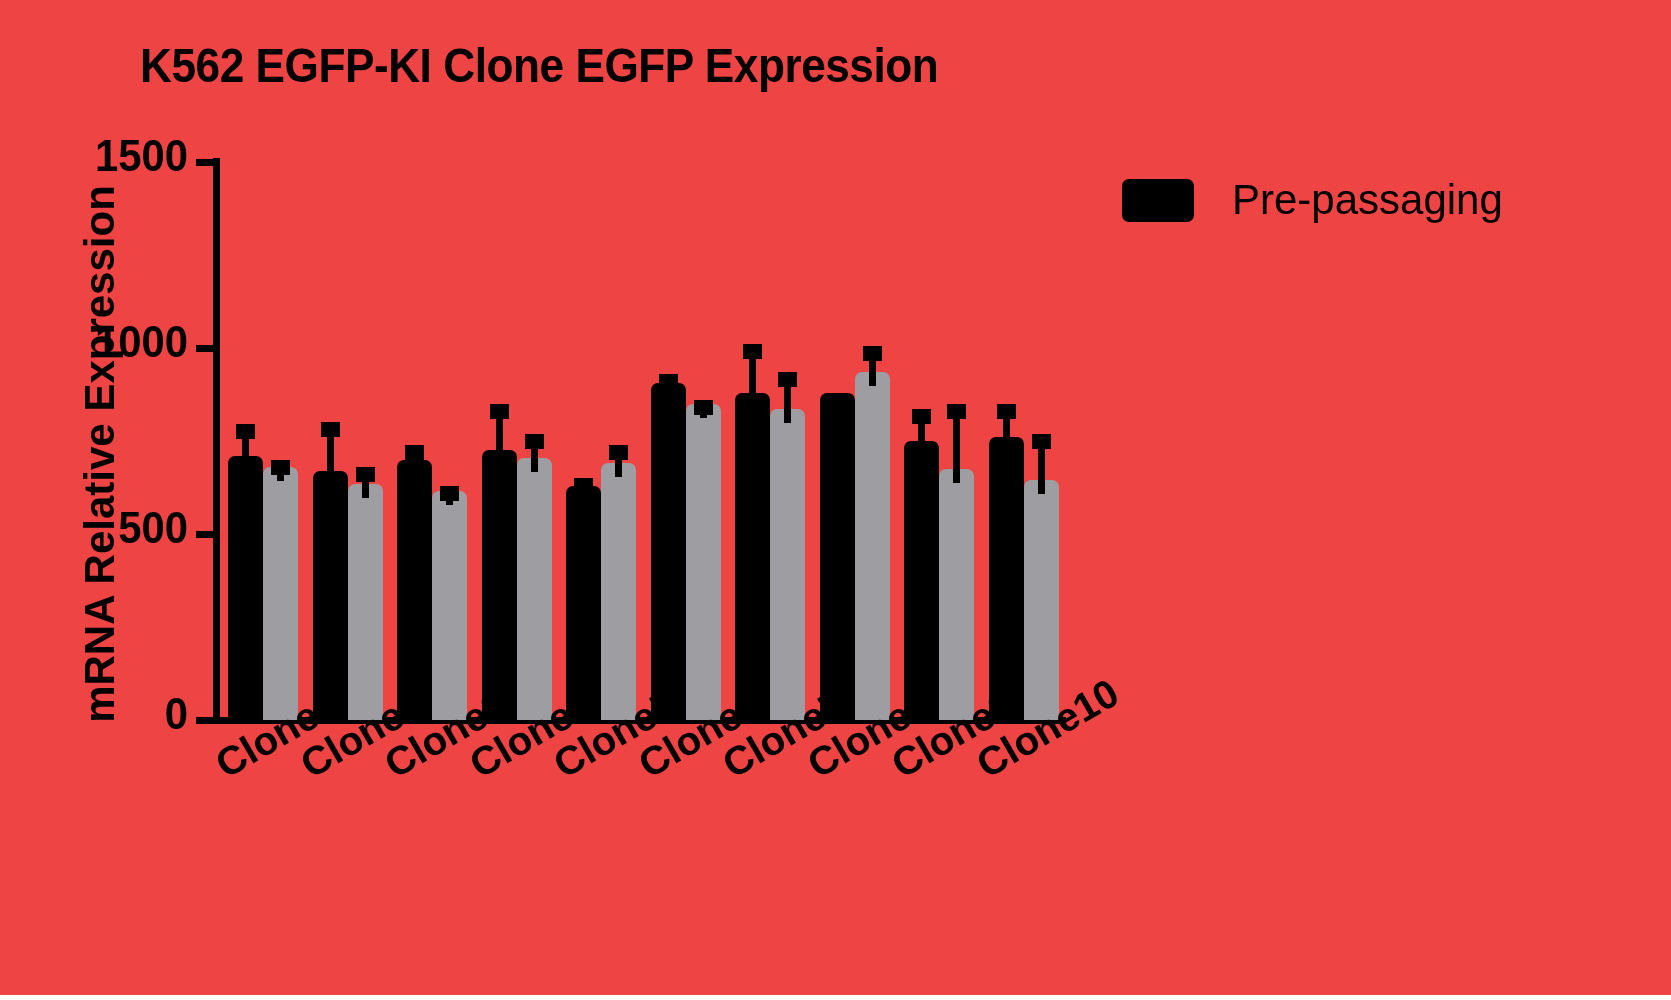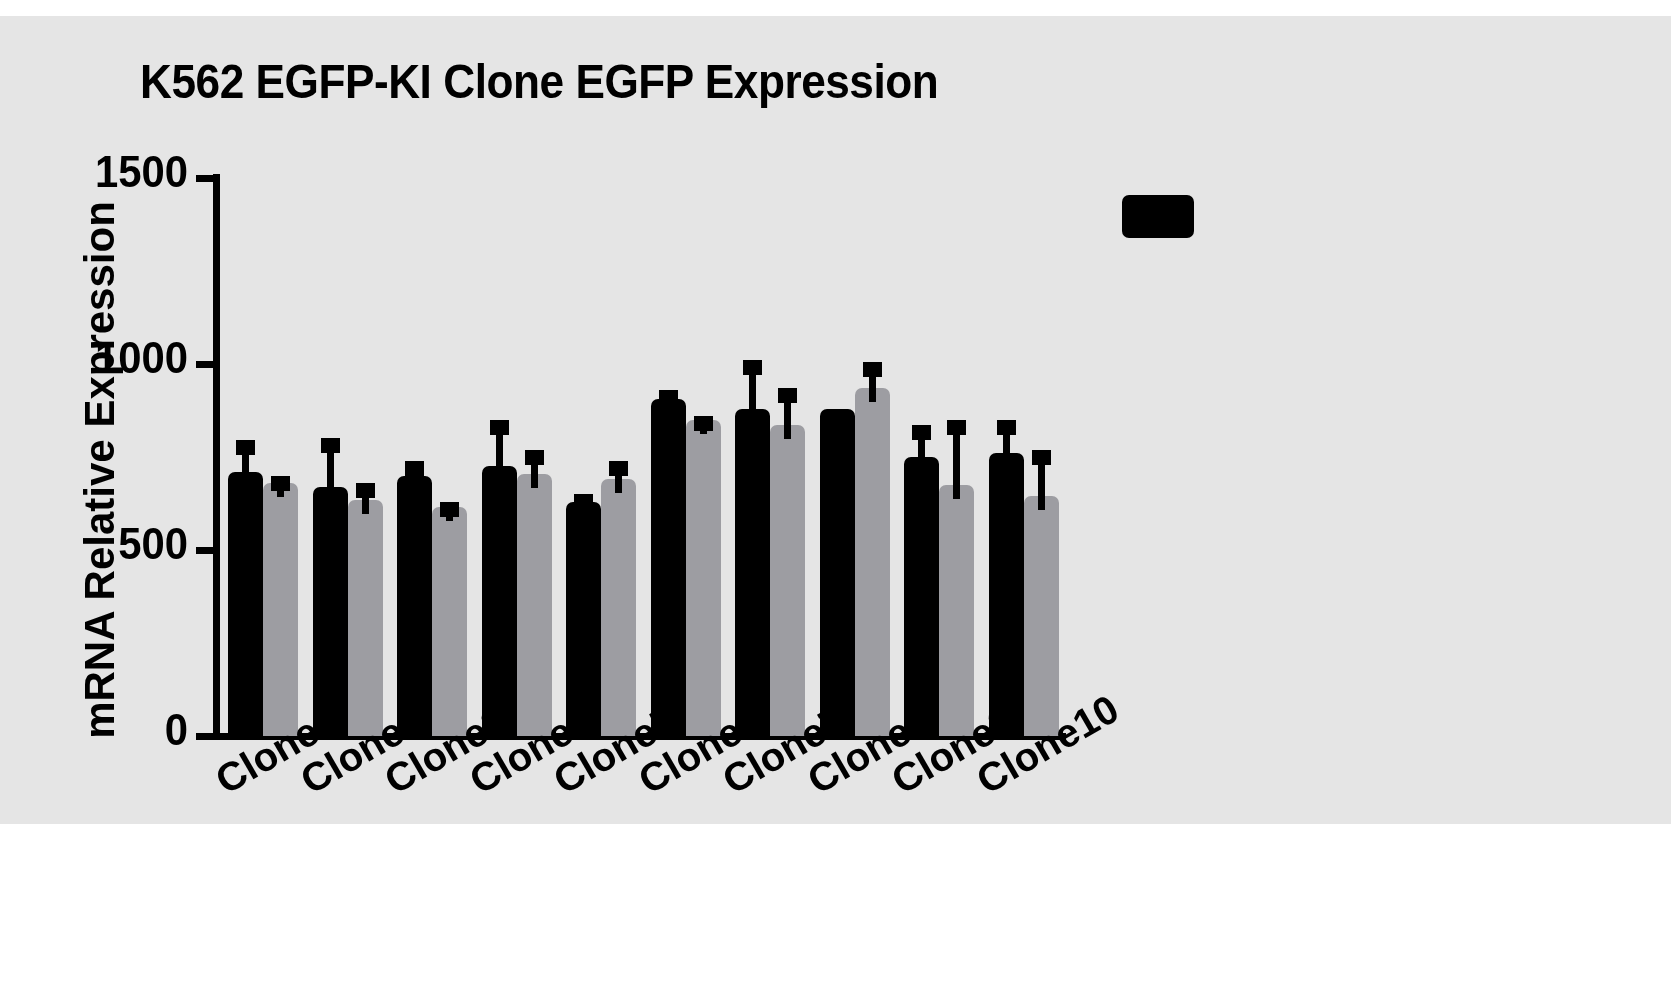--- a/index.html
+++ b/index.html
@@ -9,24 +9,24 @@
   }
   body {
     width: 1671px;
     height: 1000px;
     position: relative;
     font-family: "Liberation Sans", sans-serif;
     overflow: hidden;
   }
   #figure {
     position: absolute;
-    left: 0; top: 16px;
+    left: 0; top: 0;
     width: 1671px;
-    height: 808px;
-    background: #e5e5e5;
+    height: 995px;
+    background: #ef4444;
   }
   .chart-title {
     position: absolute;
     left: 140px;
     top: 38px;
     font-size: 48px;
     font-weight: bold;
     letter-spacing: -0.5px;
     color: #000;
     white-space: nowrap;
@@ -240,16 +240,17 @@
         <div class="xtick-label" style="left: 715px; top: 748px;">Clone7</div>
         <div class="xtick-label" style="left: 799.5px; top: 748px;">Clone8</div>
         <div class="xtick-label" style="left: 884px; top: 748px;">Clone9</div>
         <div class="xtick-label" style="left: 968.5px; top: 748px;">Clone10</div>
       </div>
   </div>
 
   <div class="legend" id="legend">
       <div class="legend-row">
         <div class="legend-swatch" style="background: rgb(0, 0, 0);"></div>
+        <div class="legend-label">Pre-passaging</div>
       </div>
     </div>
 
 </div>
 
 </body></html>

